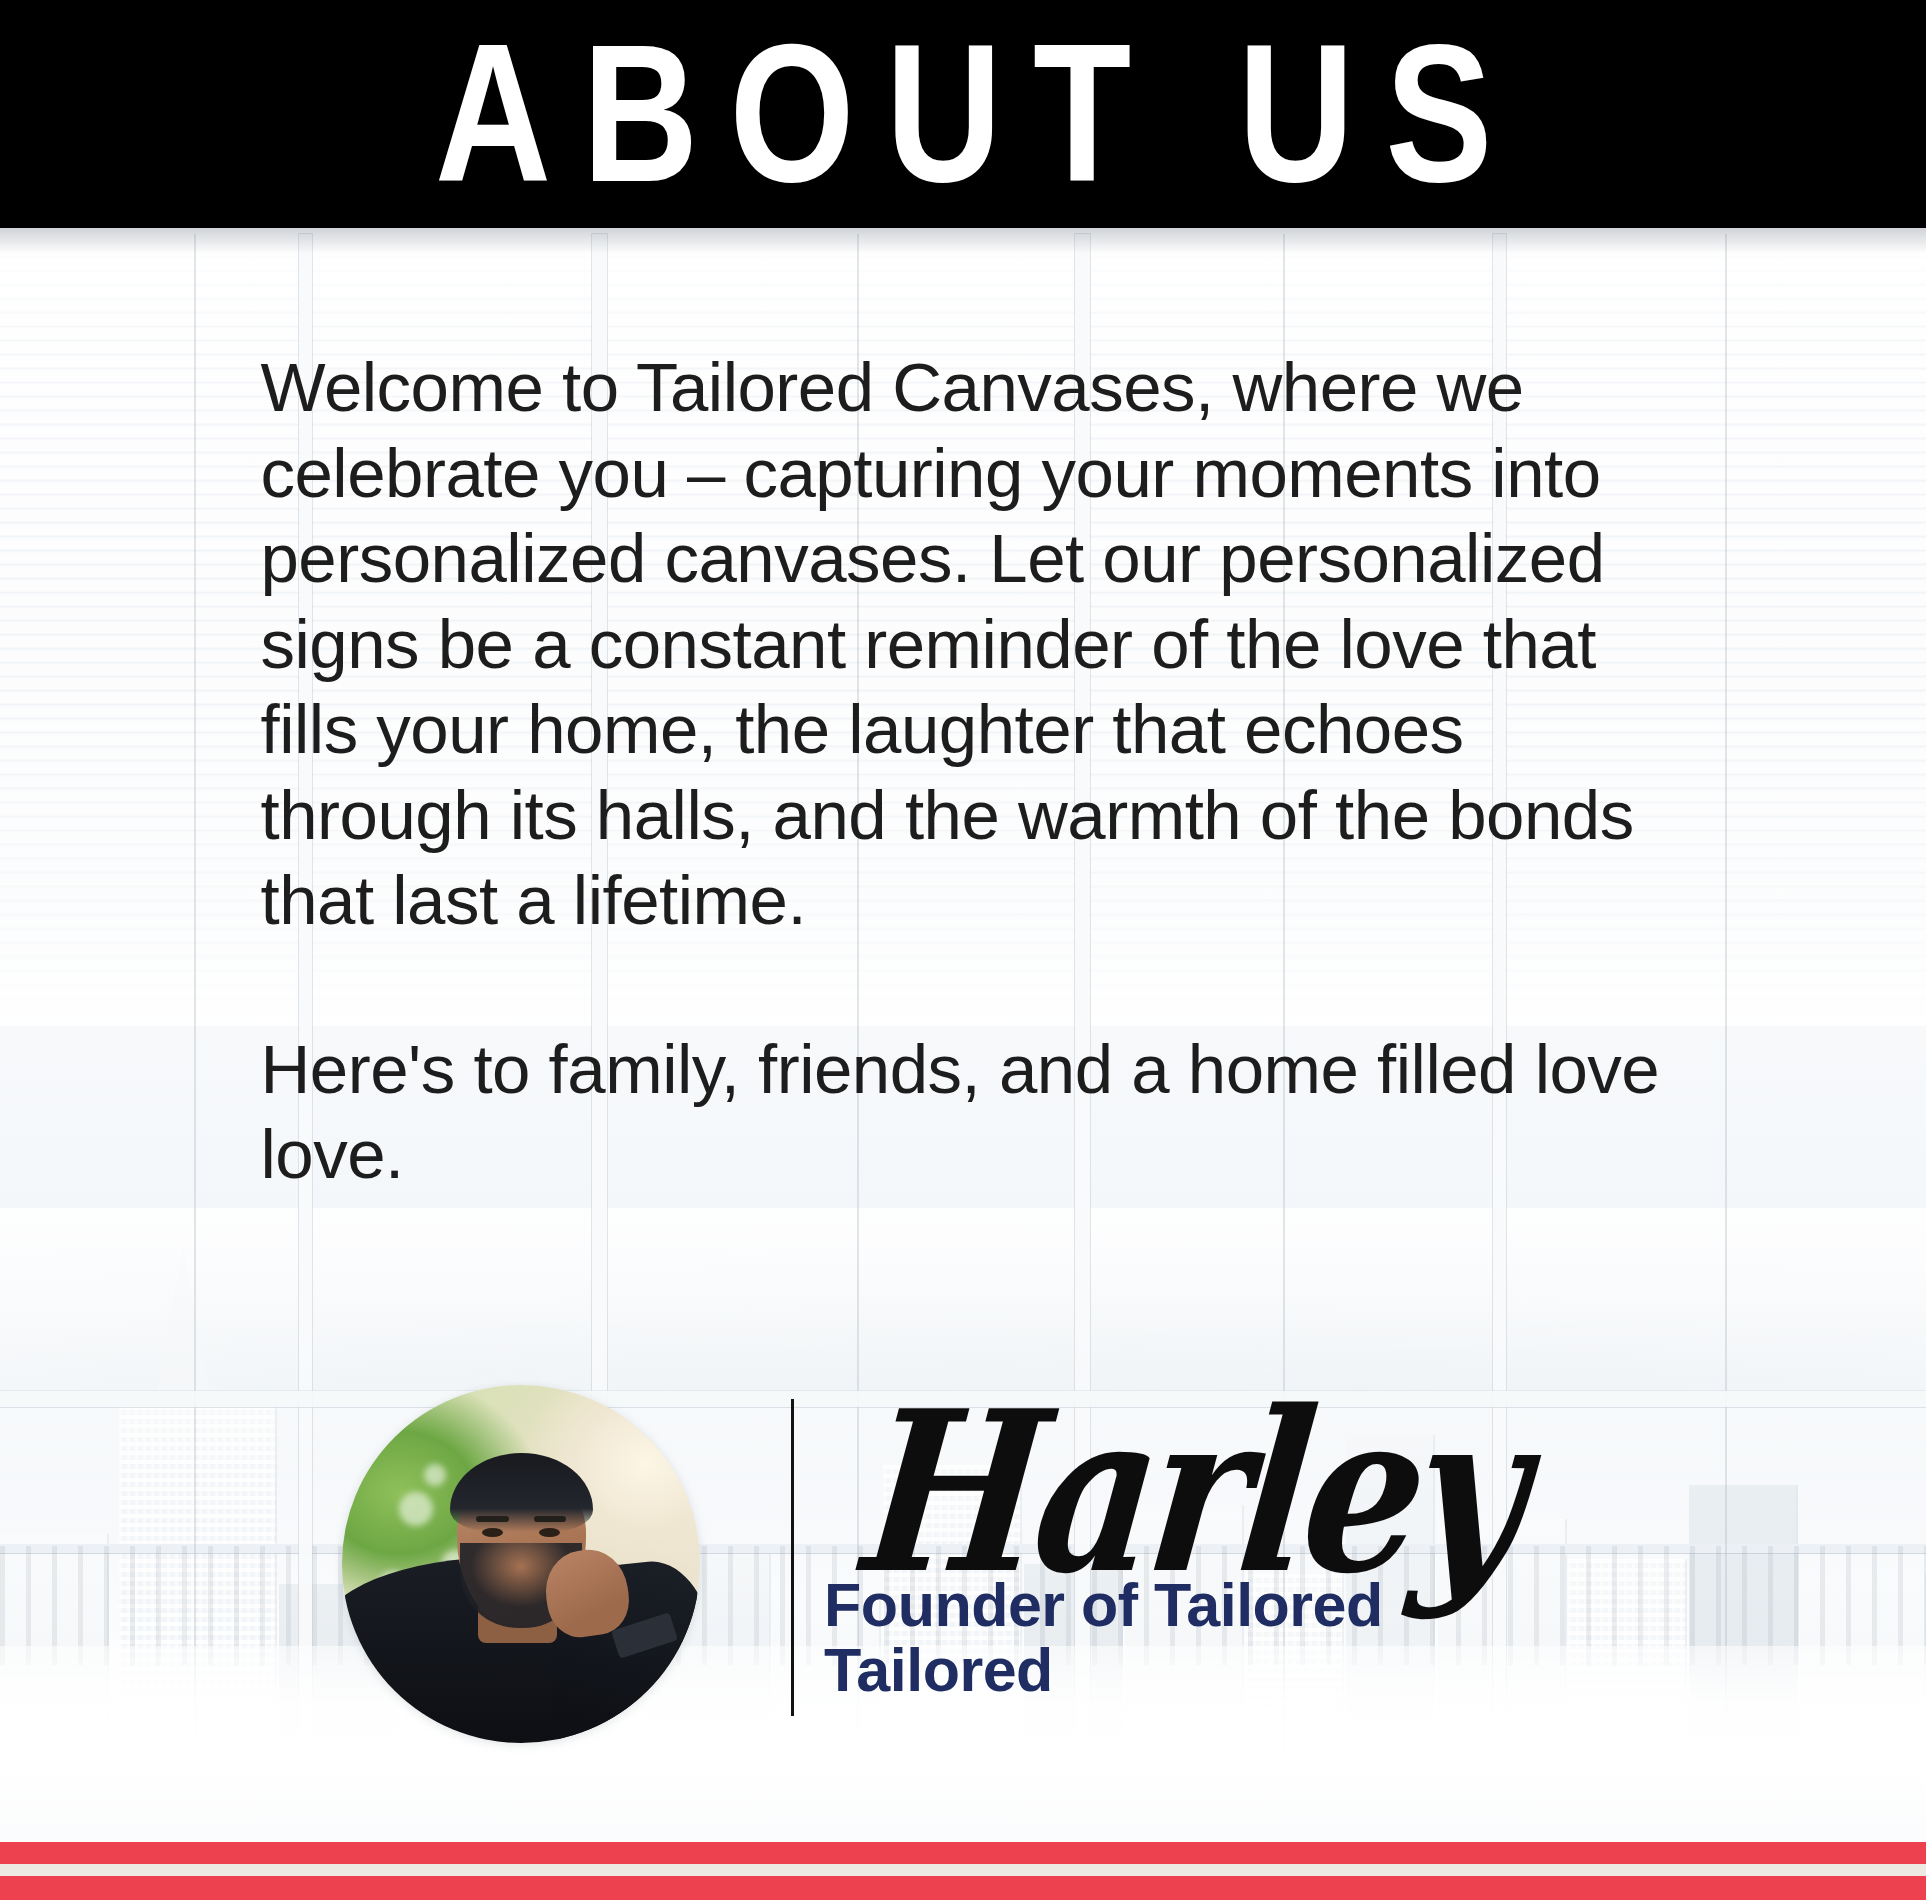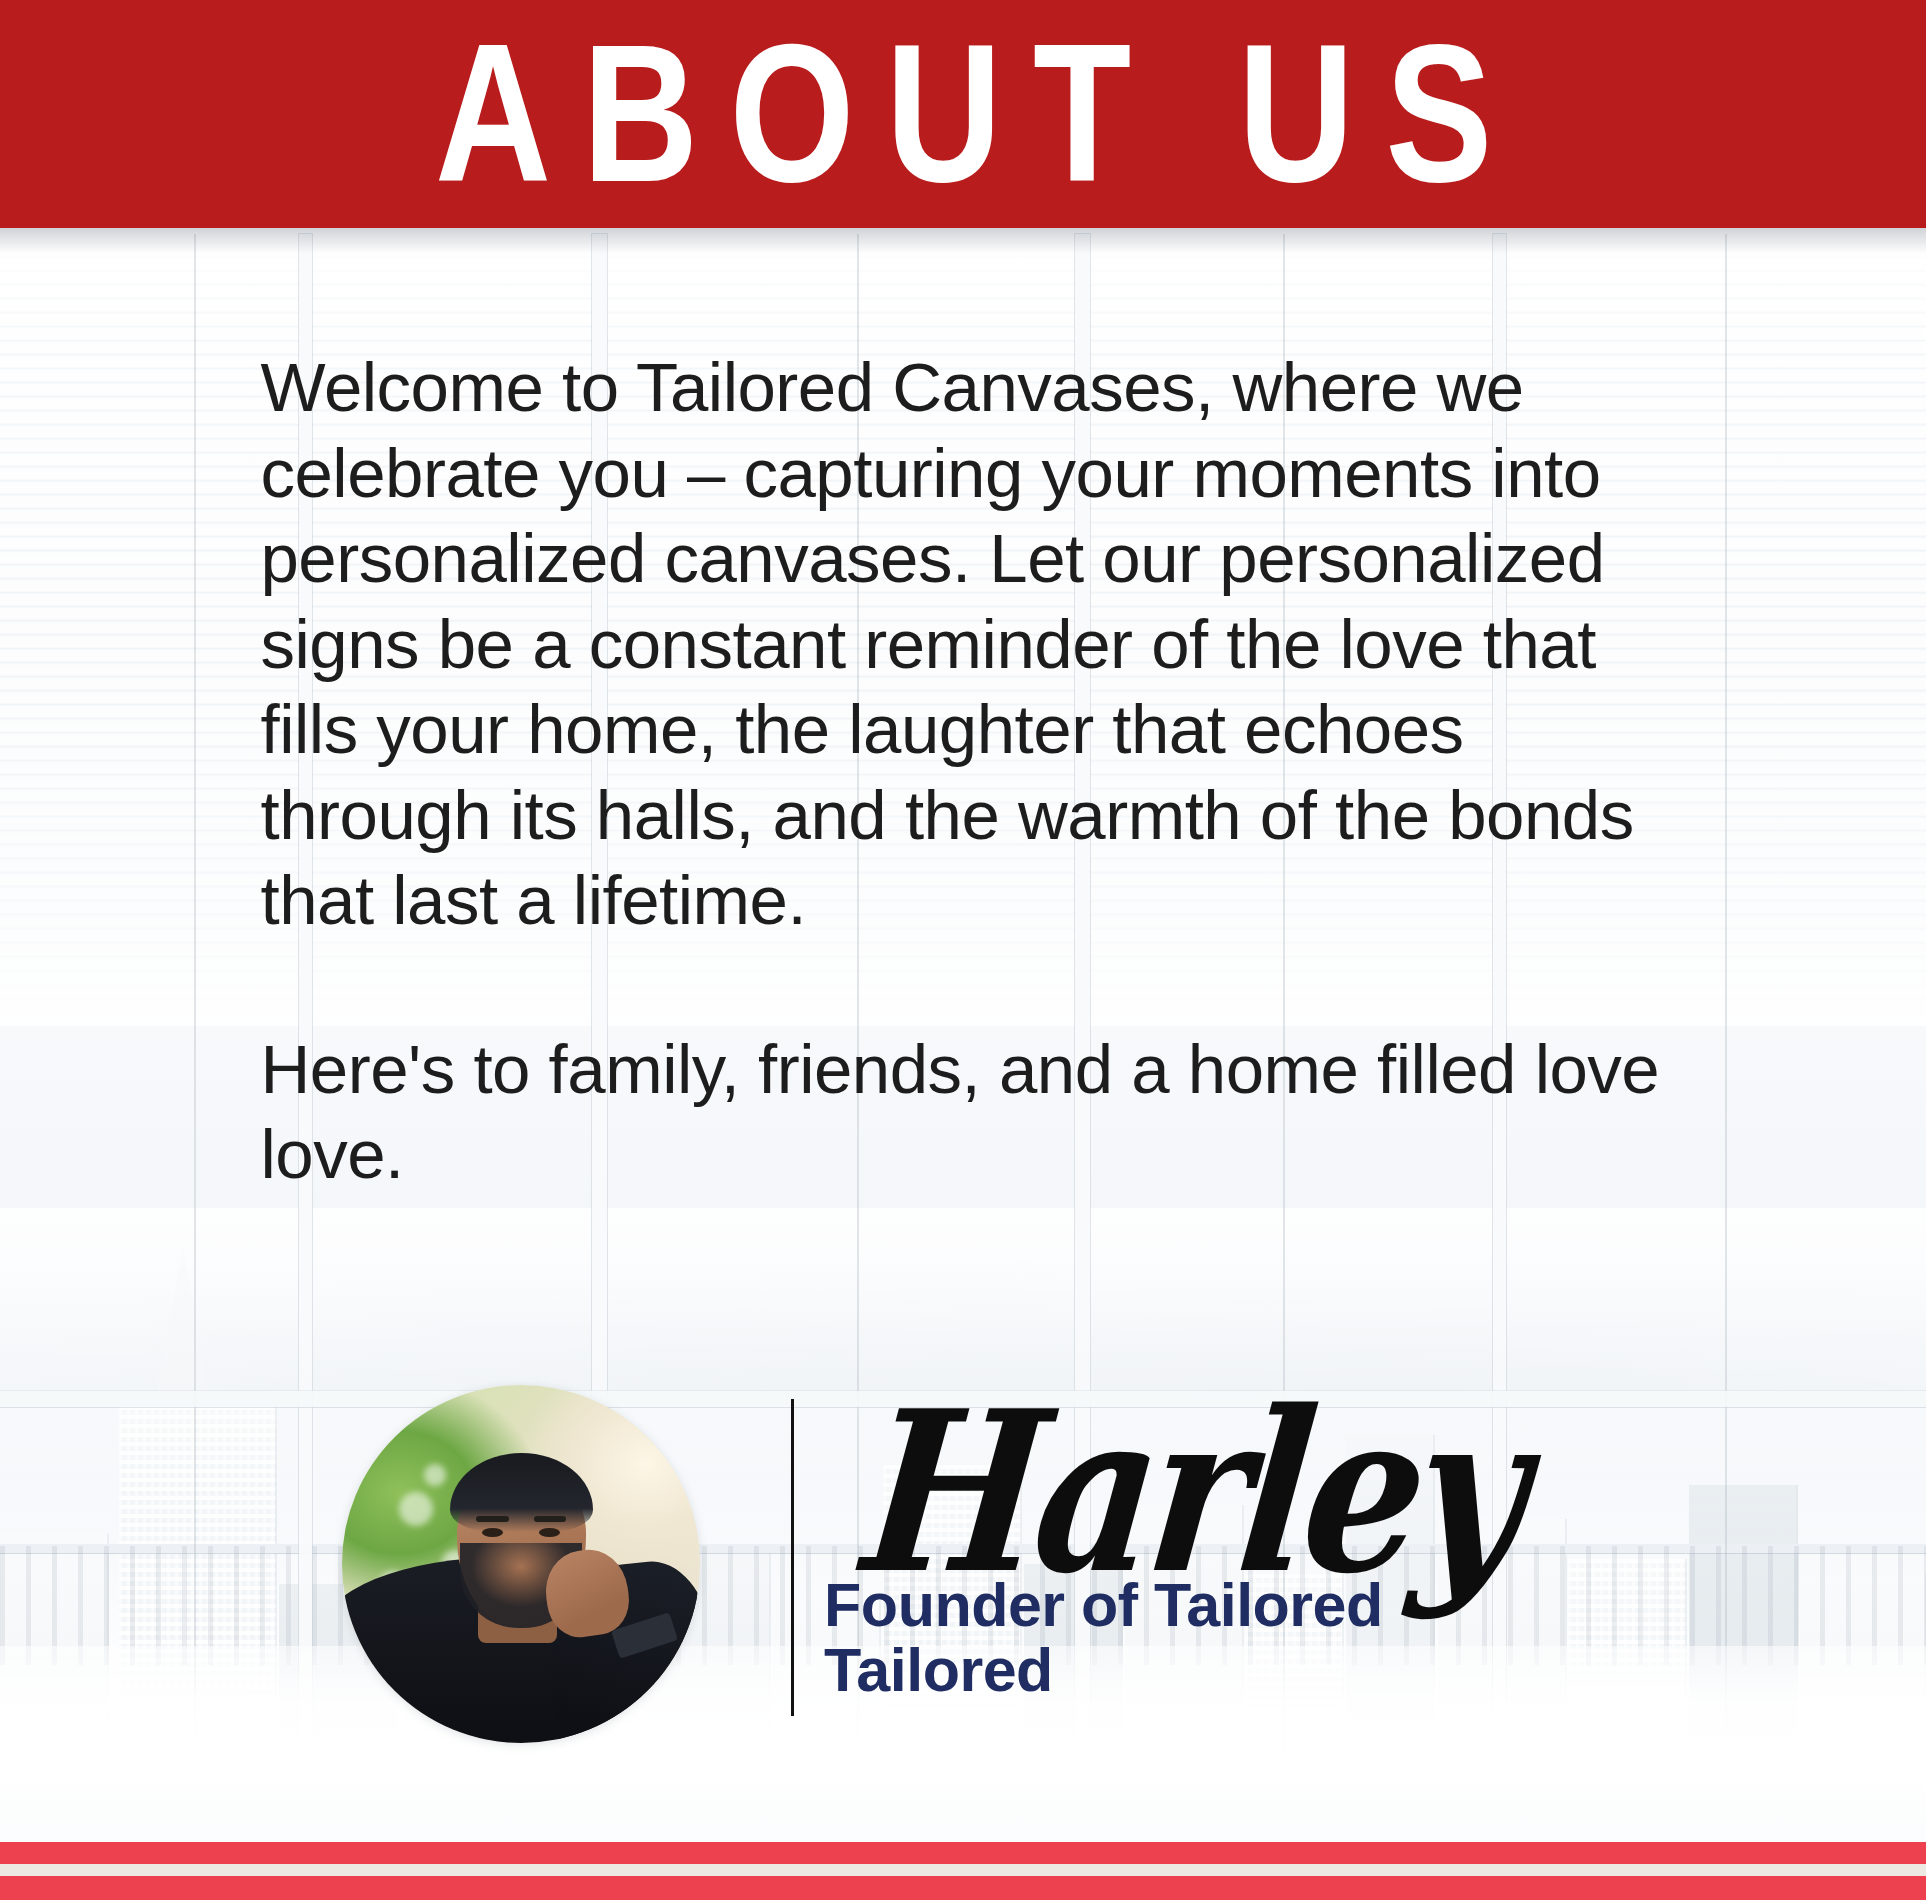--- a/index.html
+++ b/index.html
@@ -193,21 +193,21 @@
       #ffffff 60%,
       #fbfcfd 100%);
   }
 
   
   .banner {
     position: absolute;
     left: 0; top: 0;
     width: 1927px;
     height: 228px;
-    background: #b91c1c;
+    background: #000000;
     display: flex;
     align-items: center;
     justify-content: center;
     z-index: 40;
   }
   .banner-title {
     color: #ffffff;
     font-family: "Liberation Sans", sans-serif;
     font-weight: 700;
     font-size: 196px;

